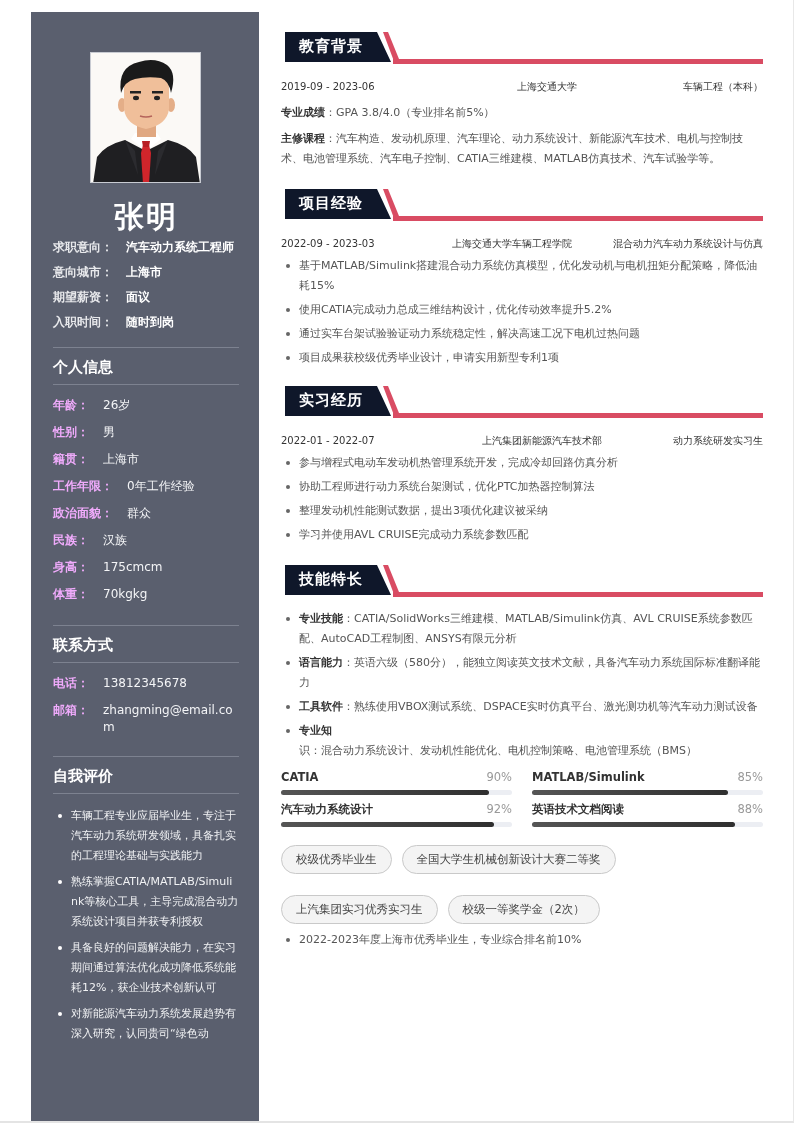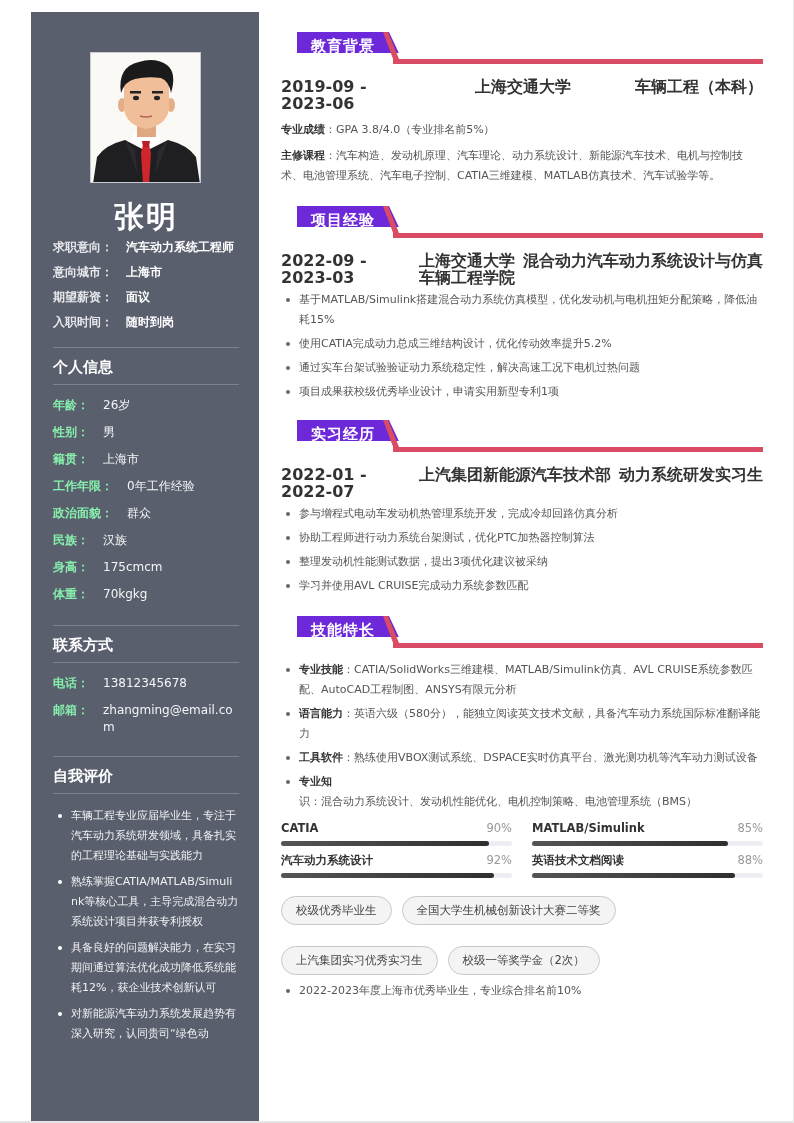--- a/index.html
+++ b/index.html
@@ -11,34 +11,34 @@
   .sidebar { position: absolute; left: 31px; top: 12px; width: 228px; height: 1123px; background: #5a5f6e; color: #fff; padding: 40px 20px 0 22px; overflow: hidden; }
   .avatar { width: 111px; height: 131px; margin: 0 0 0 37px; background: #fbf9f6; border: 1px solid #c8cbd2; position: relative; overflow: hidden; }
   .name { text-align: center; font-size: 30px; font-weight: bold; margin-top: 12px; letter-spacing: 2px; line-height: 44px; }
   .intent { margin-top: 0; }
   .intent-row { display: flex; font-size: 12px; font-weight: bold; line-height: 17px; margin-bottom: 8px; }
   .intent-row .k { width: 73px; color: #e8e9ec; flex-shrink: 0; }
   .intent-row .v { color: #fff; flex: 1; }
   .side-sec { margin-top: 16px; }
   .side-title { border-top: 1px solid #7d8290; border-bottom: 1px solid #7d8290; font-size: 15px; font-weight: bold; padding: 10px 0 7px 0; margin-bottom: 12px; }
   .info-row { display: flex; font-size: 12px; line-height: 17px; margin-bottom: 10px; }
-  .info-row .k { font-weight: bold; color: #86efac; white-space: nowrap; margin-right: 14px; }
+  .info-row .k { font-weight: bold; color: #f0abfc; white-space: nowrap; margin-right: 14px; }
   .info-row .v { color: #f4f5f7; word-break: break-all; }
   .eval-list { list-style: none; margin-top: 6px; }
   .eval-list li { position: relative; padding-left: 18px; font-size: 11px; line-height: 20px; color: #f1f2f4; margin-bottom: 6px; word-break: break-all; }
   .eval-list li::before { content: ""; position: absolute; left: 5px; top: 8px; width: 4px; height: 4px; border-radius: 50%; background: #fff; }
 
   
   .main { position: absolute; left: 281px; top: 0; width: 482px; }
   .sec-head { position: relative; height: 30px; margin-top: 32px; }
-  .sec-head .tab { position: absolute; left: 16px; top: 0; height: 21px; width: 106px; background: #6d28d9; clip-path: polygon(0 0, 92px 0, 106px 30px, 0 30px); }
+  .sec-head .tab { position: absolute; left: 4px; top: 0; height: 30px; width: 106px; background: #0f172a; clip-path: polygon(0 0, 92px 0, 106px 30px, 0 30px); }
   .sec-head .tab span { position: absolute; left: 14px; top: 5px; font-size: 15px; font-weight: bold; color: #fff; letter-spacing: 1px; }
   .sec-head .slash { position: absolute; left: 102px; top: 0; width: 16px; height: 32px; background: #d94c63; clip-path: polygon(0 0, 5px 0, 16px 27px, 16px 32px, 12px 32px); }
   .sec-head .line { position: absolute; left: 112px; right: 0; top: 27px; height: 5px; background: #d94c63; }
-  .row3 { display: flex; justify-content: space-between; align-items: flex-start; font-size: 16px; font-weight: bold; color: #333; margin-top: 16px; line-height: 17px; }
+  .row3 { display: flex; justify-content: space-between; align-items: flex-start; font-size: 10px; font-weight: normal; color: #333; margin-top: 16px; line-height: 17px; }
   .row3 .c1 { width: 130px; }
   .row3 .c2 { flex: 1; text-align: center; }
   .row3 .c3 { text-align: right; }
   .para { font-size: 11px; color: #555; line-height: 20px; margin-top: 6px; }
   .para b { color: #333; }
   .blist { list-style: none; margin-top: 4px; }
   .blist li { position: relative; padding-left: 18px; font-size: 11px; color: #555; line-height: 20px; margin-bottom: 4px; }
   .blist li::before { content: ""; position: absolute; left: 5px; top: 8px; width: 4px; height: 4px; border-radius: 50%; background: #666; }
   .blist li b { color: #333; }
   .bars { display: grid; grid-template-columns: 1fr 1fr; column-gap: 20px; row-gap: 6px; margin-top: 8px; }

